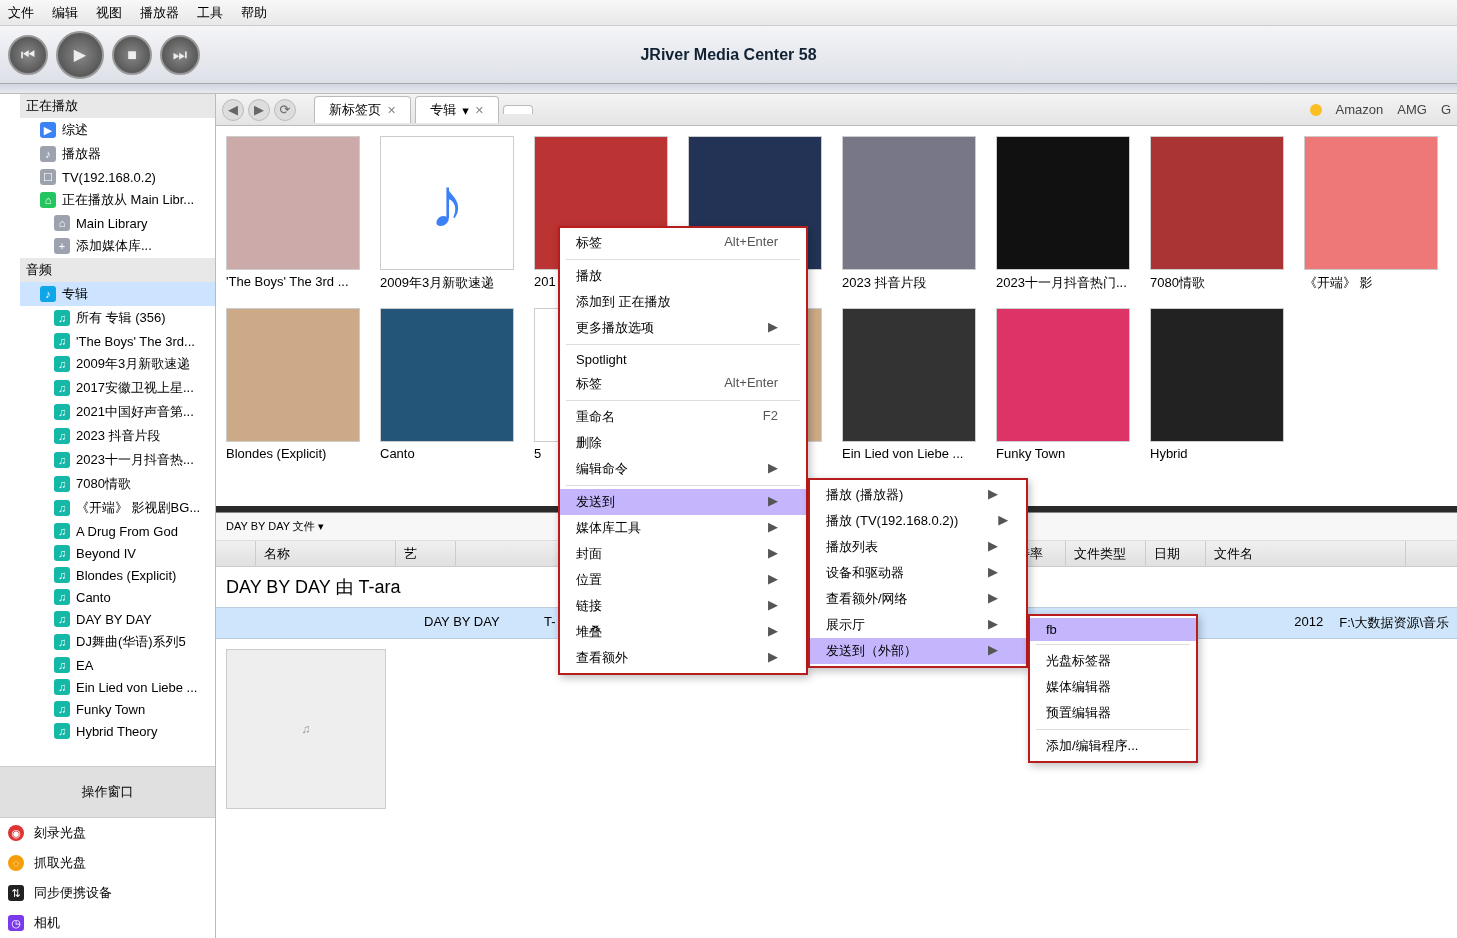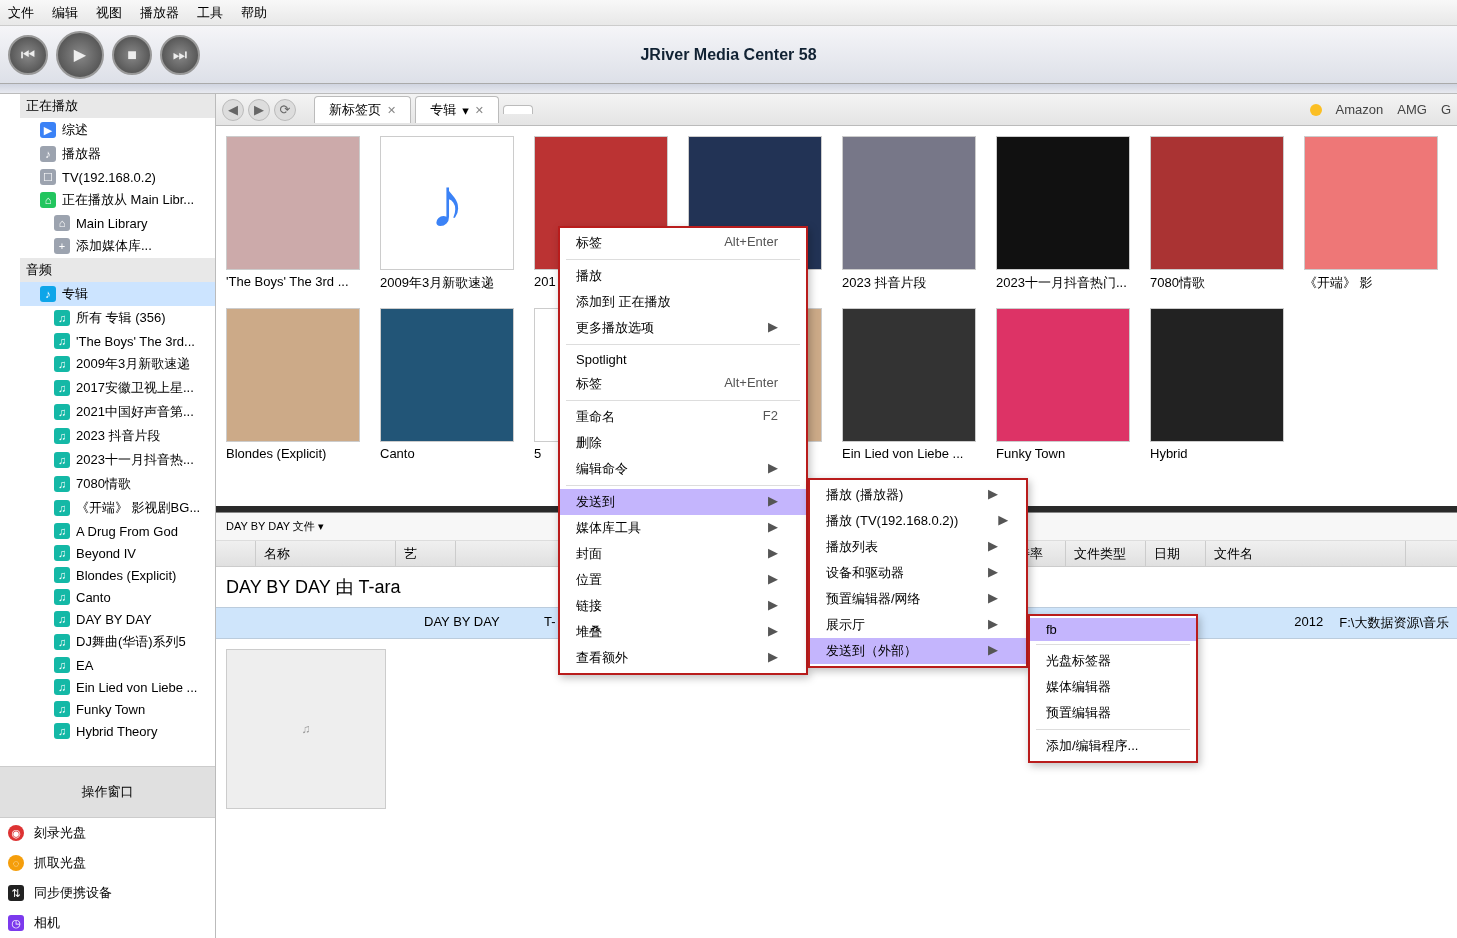--- a/index.html
+++ b/index.html
@@ -420,21 +420,21 @@
     </div>
     <div class="menu-item ">
       <span>播放列表</span>
       <span class="arrow">▶</span>
     </div>
     <div class="menu-item ">
       <span>设备和驱动器</span>
       <span class="arrow">▶</span>
     </div>
     <div class="menu-item ">
-      <span>预置编辑器/网络</span>
+      <span>查看额外/网络</span>
       <span class="arrow">▶</span>
     </div>
     <div class="menu-item ">
       <span>展示厅</span>
       <span class="arrow">▶</span>
     </div>
     <div class="menu-item hi">
       <span>发送到（外部）</span>
       <span class="arrow">▶</span>
     </div>

